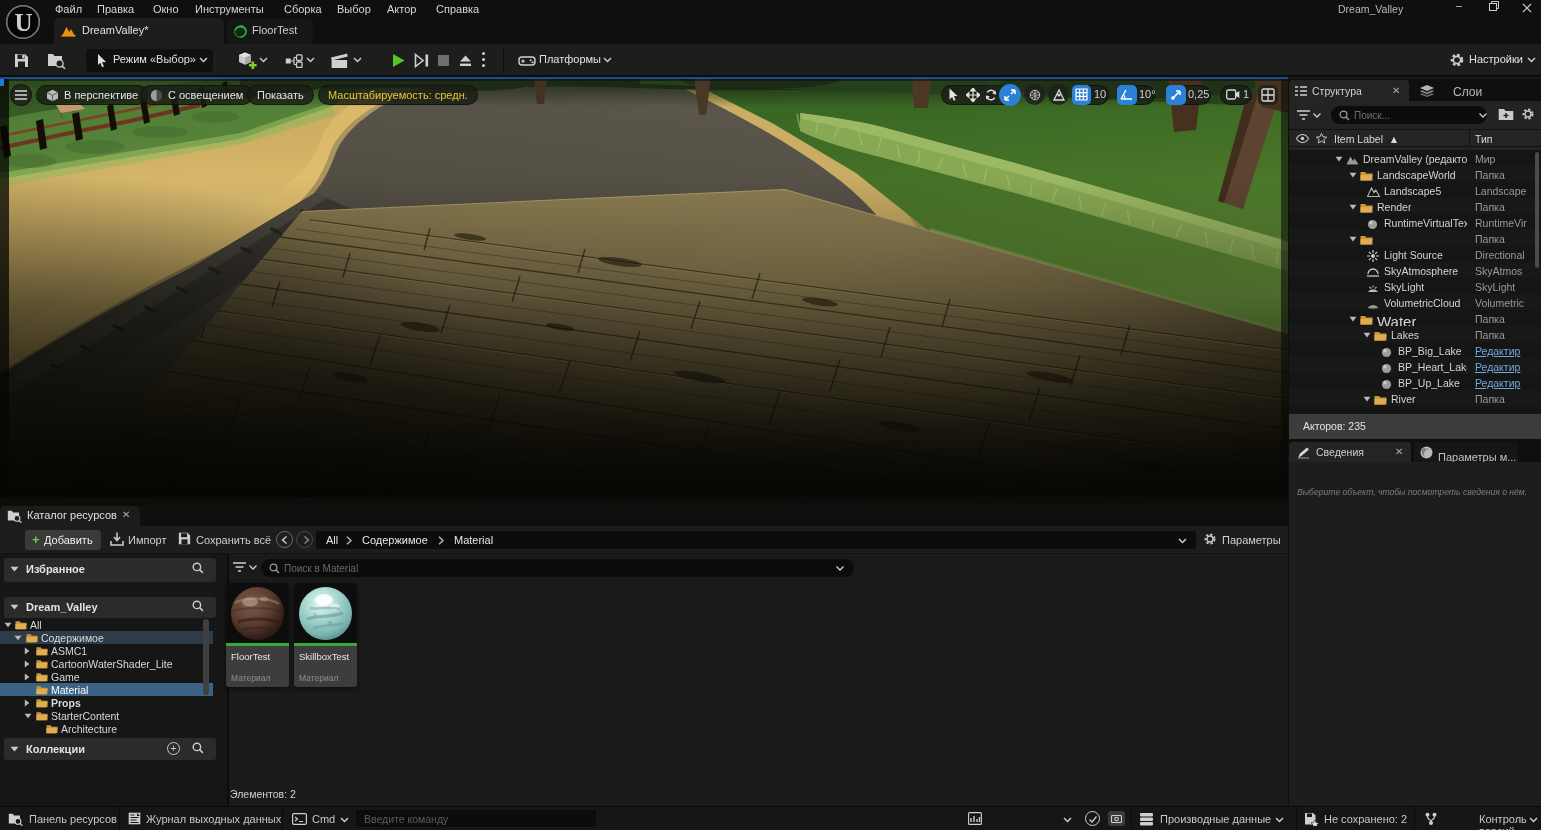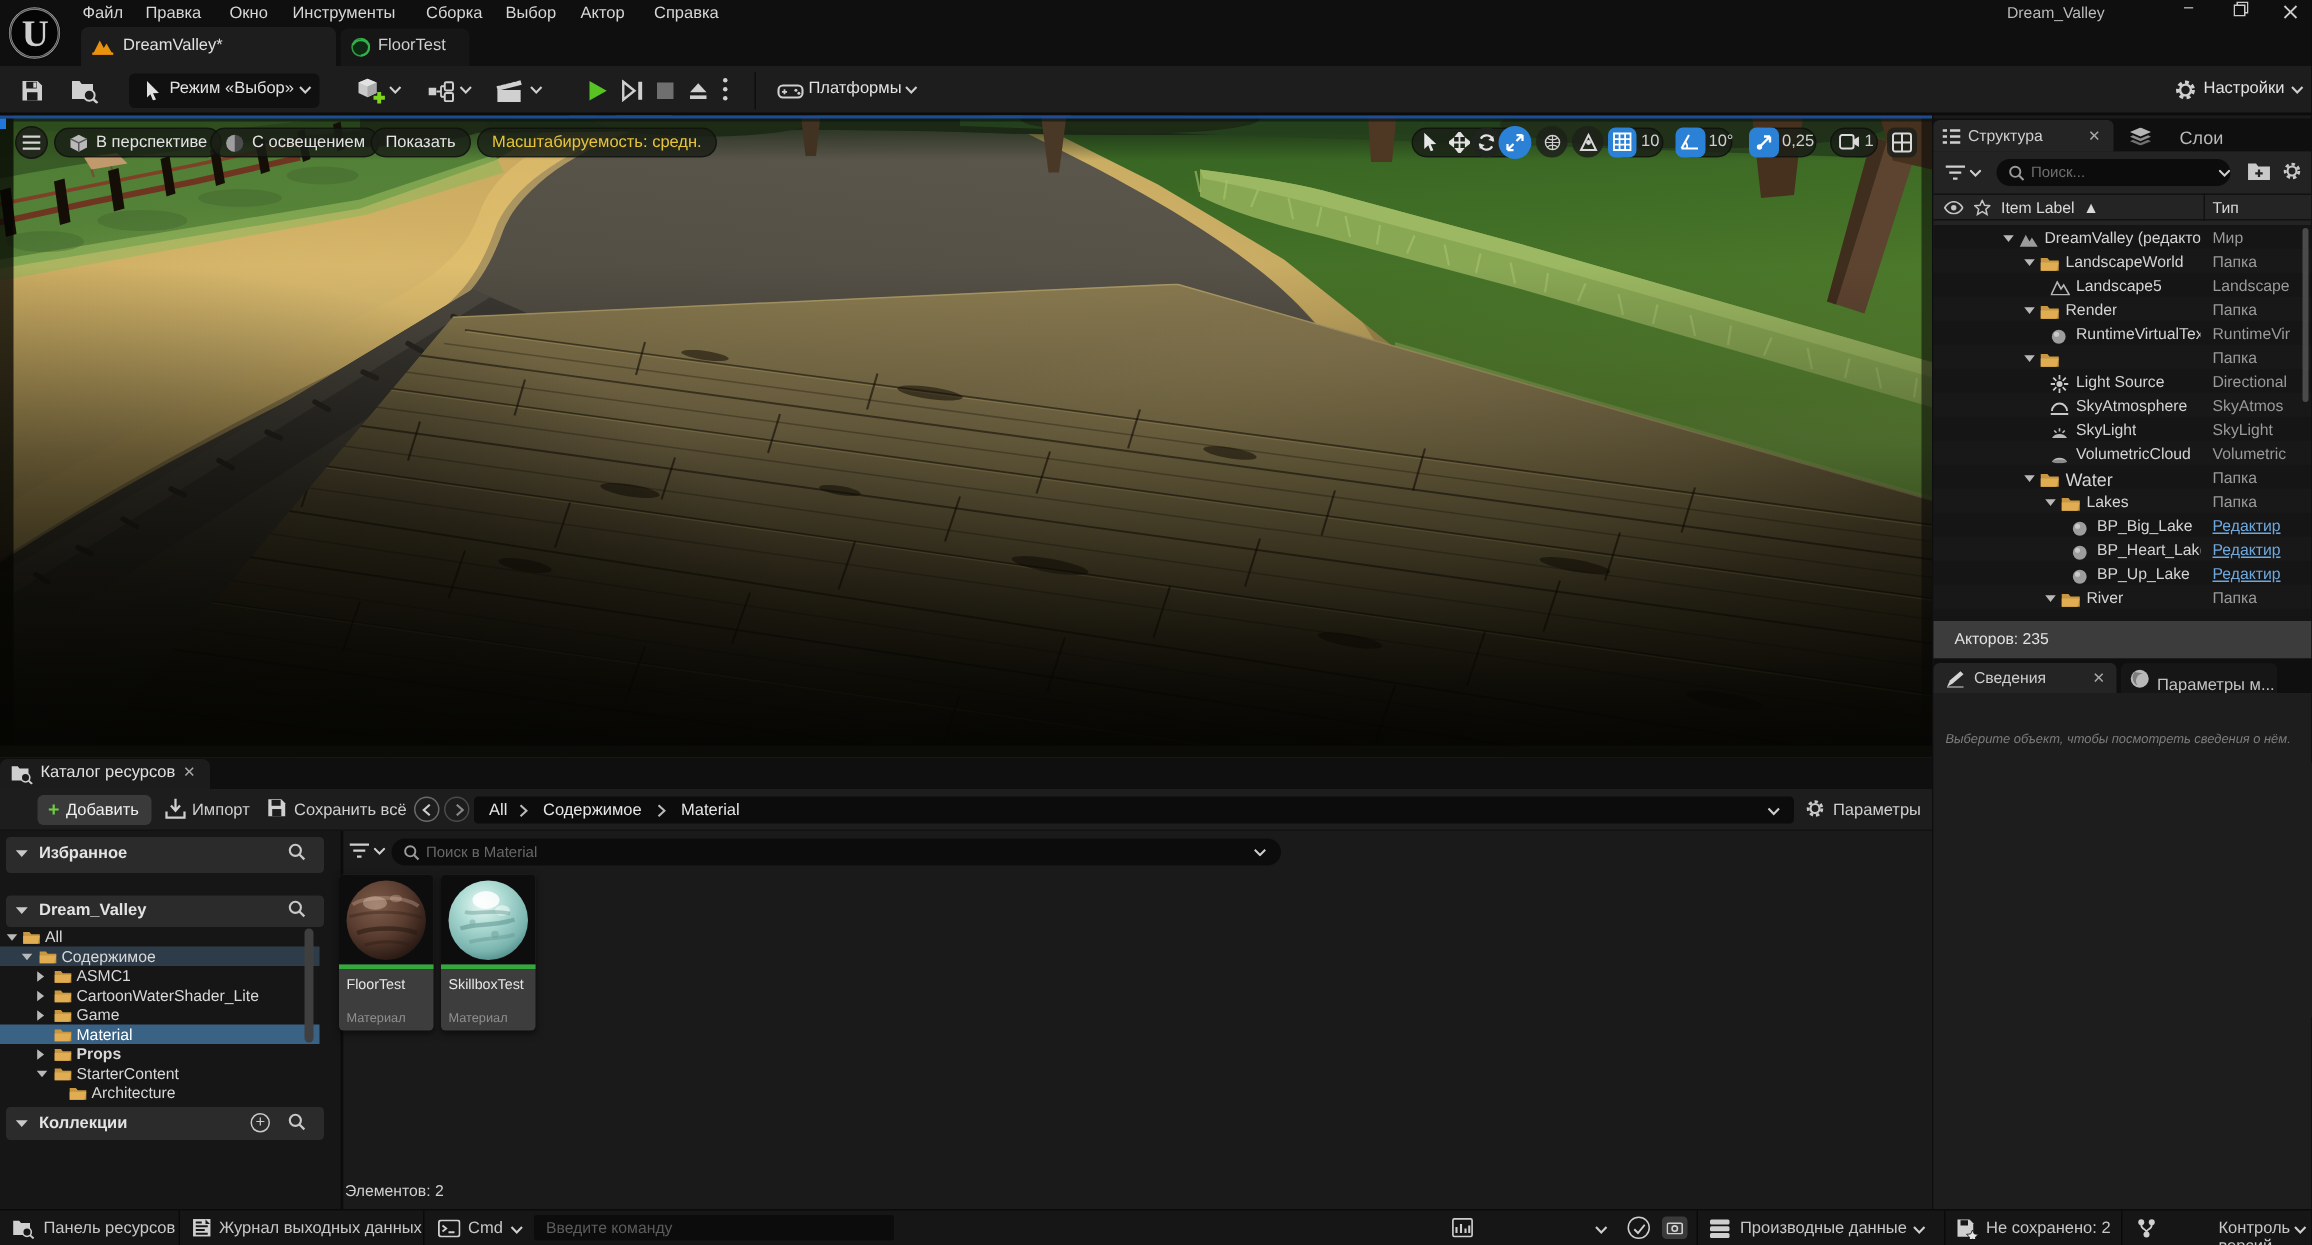--- a/index.html
+++ b/index.html
@@ -22,21 +22,21 @@
       border-radius:5px 5px 0 0; }
   .tab2 { position:absolute; left:227px; top:1px; width:86px; height:25px; background:#161616;
       border-radius:5px 5px 0 0; }
   #tabbar .tname { position:absolute; top:6px; font-size:11px; color:#e0e0e0; }
 
   
   #toolbar { left:0; top:44px; width:1541px; height:33px; background:#1d1d1d;
       border-bottom:2px solid #0c0c0c; }
 
   
-  #viewport { left:0; top:77px; width:1288px; height:428px; background:#0c4a6e; overflow:hidden; }
+  #viewport { left:0; top:77px; width:1288px; height:428px; background:#701a75; overflow:hidden; }
   .vpill { position:absolute; top:8px; height:20px; background:rgba(26,30,22,0.82);
      border:1px solid rgba(10,12,8,0.6); border-radius:10px; display:flex; align-items:center;
      color:#e3e3e3; font-size:11px; padding:0 9px; }
 
   
   #rpanel { left:1289px; top:77px; width:252px; height:729px; background:#1b1b1b; }
 
   
   #cb { left:0; top:505px; width:1288px; height:301px; background:#161616; }
 
@@ -630,21 +630,21 @@
 <div class="abs txt" style="left:95px;top:147px;font-size:10.5px;color:#d4d4d4;max-width:83px;overflow:hidden">VolumetricCloud</div>
 <div class="abs txt" style="left:186px;top:147px;font-size:10.5px;color:#9a9a9a">Volumetric</div>
 <div class="abs" style="left:0;top:160px;width:252px;height:16px;background:#151515"></div>
 <svg class="abs" style="left:60px;top:166px" width="8" height="6" viewBox="0 0 8 6">
         <path d="M0.5 0.8 L7.5 0.8 L4 5.4 Z" fill="#b9b9b9"></path>
       </svg>
 <svg class="abs" style="left:71px;top:165px" width="13" height="10" viewBox="0 0 13 10">
         <path d="M0.5 1 H5 L6.3 2.6 H12.5 V9.5 H0.5 Z" fill="#c9973f"></path>
         <path d="M0.5 4 H12.5 L11 9.5 H0.5 Z" fill="#e0ad52"></path>
       </svg>
-<div class="abs txt" style="left:88px;top:163px;font-size:12px;color:#d4d4d4;max-width:90px;overflow:hidden">Water</div>
+<div class="abs txt" style="left:88px;top:163px;font-size:15px;color:#d4d4d4;max-width:90px;overflow:hidden">Water</div>
 <div class="abs txt" style="left:186px;top:163px;font-size:10.5px;color:#9a9a9a">Папка</div>
 <div class="abs" style="left:0;top:176px;width:252px;height:16px;background:#181818"></div>
 <svg class="abs" style="left:74px;top:182px" width="8" height="6" viewBox="0 0 8 6">
         <path d="M0.5 0.8 L7.5 0.8 L4 5.4 Z" fill="#b9b9b9"></path>
       </svg>
 <svg class="abs" style="left:85px;top:181px" width="13" height="10" viewBox="0 0 13 10">
         <path d="M0.5 1 H5 L6.3 2.6 H12.5 V9.5 H0.5 Z" fill="#c9973f"></path>
         <path d="M0.5 4 H12.5 L11 9.5 H0.5 Z" fill="#e0ad52"></path>
       </svg>
 <div class="abs txt" style="left:102px;top:179px;font-size:10.5px;color:#d4d4d4;max-width:76px;overflow:hidden">Lakes</div>

